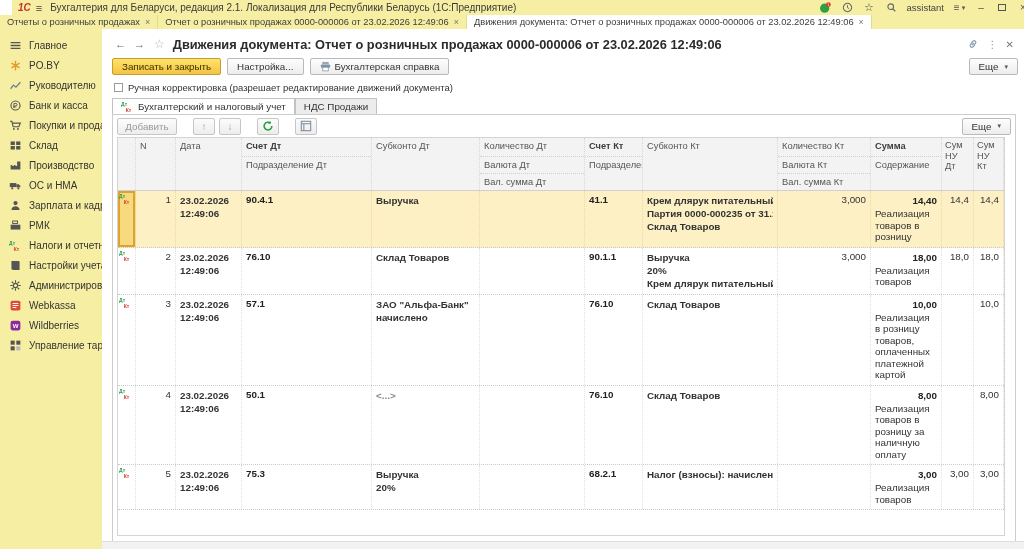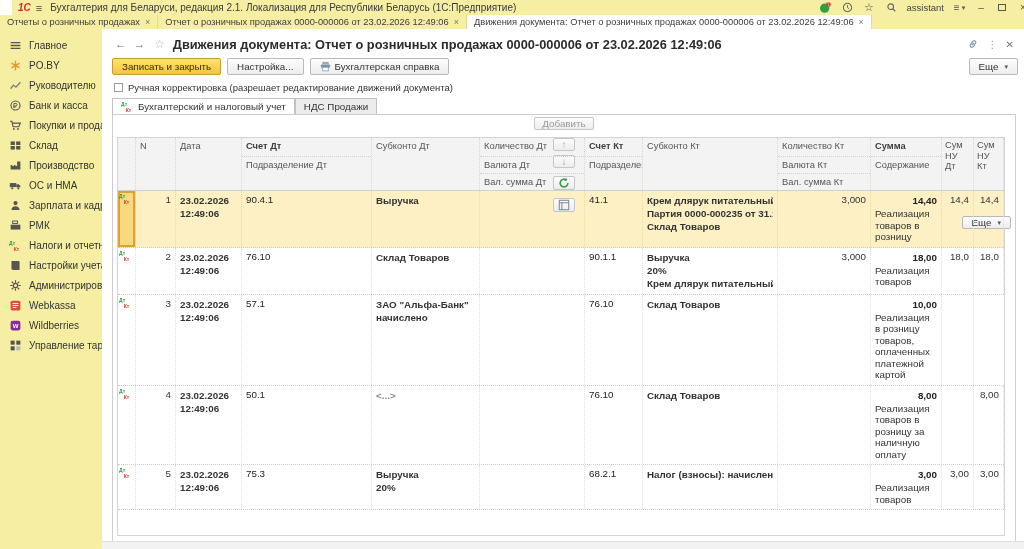--- a/index.html
+++ b/index.html
@@ -42,37 +42,37 @@
   .caret{font-size:7px;color:#555;margin-left:2px;}
   .checkrow{margin:6px 0 0 12px;height:12px;display:flex;align-items:center;gap:5px;font-size:9.5px;color:#333;}
   .cbx{width:9px;height:9px;border:1px solid #9a9a9a;background:#fff;display:inline-block;}
   
   .doctabs{margin:5px 0 0 10px;height:16px;display:flex;align-items:flex-end;font-size:9.8px;}
   .dtab{display:flex;align-items:center;gap:4px;height:16px;padding:0 8px;border:1px solid #c2c2c2;border-bottom:none;
     background:#ececec;color:#333;}
   .dtab.active{background:#fff;position:relative;z-index:2;}
   
   .panel{margin:0 8px 0 10px;height:430px;border:1px solid #cdcdcd;position:relative;background:#fff;}
-  .ttoolbar{height:22px;display:flex;align-items:center;gap:4px;padding:2px 4px;font-size:9.8px;flex-direction:column;}
+  .ttoolbar{height:22px;display:flex;align-items:center;gap:4px;padding:2px 4px;font-size:9.8px;}
   .tbtn{display:inline-flex;align-items:center;justify-content:center;height:17px;border:1px solid #c6c6c6;
     background:linear-gradient(#fcfcfc,#ededed);border-radius:2px;padding:0 6px;color:#9a9a9a;}
   .tbtn.ico{width:22px;padding:0;}
   .arr{color:#9aa4ae;font-size:10px;}
   .tbl{margin:0 4px;width:888px;border:1px solid #d4d4d4;height:399px;overflow:hidden;background:#fff;}
   .grid{display:grid;grid-template-columns:18px 40px 66px 130px 108px 105px 58px 135px 93px 71px 32px 30px;}
   .thead{background:#f3f3f3;border-bottom:1px solid #d0d0d0;height:53px;font-size:9.3px;color:#555;}
   .hc{border-right:1px dotted #d8d8d8;overflow:hidden;padding:0;}
   .hl{height:17.5px;line-height:17px;padding:0 4px;white-space:nowrap;overflow:hidden;}
   .hl.sep{border-top:1px dotted #cfcfcf;}
   .hl.b{font-weight:bold;color:#3e3e3e;}
   .hc.wrap{padding:2px 3px;line-height:10.5px;white-space:normal;}
   .trow{border-bottom:1px dotted #cbcbcb;font-size:9.8px;}
   .trow .c{border-right:1px dotted #e0e0e0;padding:3px 4px 4px;overflow:hidden;}
   .c .ln{white-space:nowrap;overflow:hidden;line-height:13px;font-weight:bold;}
-  .c.bold{font-weight:normal;color:#222;}
+  .c.bold{font-weight:bold;color:#222;}
   .c.num{text-align:right;}
   .c.ci{padding:2px 1px;}
   .sumv{font-weight:bold;text-align:right;line-height:13px;color:#222;}
   .cont{line-height:11.5px;margin-top:1px;color:#333;white-space:normal;}
   .trow.sel{background:#fcf0c4;}
   .trow.sel .c{border-right-color:#eadc9e;}
   .trow.sel .c.ci{background:#f7d97e;box-shadow:inset 0 0 0 2px #dda22f;}
   .muted{color:#888;}
   .statusstrip{position:absolute;left:0;bottom:0;width:922px;height:8px;background:#f2f2f2;border-top:1px solid #dedede;}
 </style>
@@ -481,20 +481,21 @@
     <div class="c bold">76.10</div>
     <div class="c">
               <div class="ln">Склад Товаров</div>
             </div>
     <div class="c num"></div>
     <div class="c">
               <div class="sumv">10,00</div>
               <div class="cont">Реализация в розницу товаров, оплаченных платежной картой</div>
             </div>
     <div class="c num"></div>
+    <div class="c num">10,0</div>
   </div>
           <div class="grid trow">
     <div class="c ci"><svg viewBox="0 0 14 12" width="13" height="11">
                 <text x="0" y="5.5" font-size="5.5" font-weight="bold" fill="#2e9e4f" font-family="Liberation Sans, DejaVu Sans, sans-serif">Дт</text>
                 <text x="5" y="11.5" font-size="5.5" font-weight="bold" fill="#d23b2e" font-family="Liberation Sans, DejaVu Sans, sans-serif">Кт</text>
               </svg></div>
     <div class="c num">4</div>
     <div class="c">
               <div class="ln">23.02.2026</div>
               <div class="ln">12:49:06</div>

